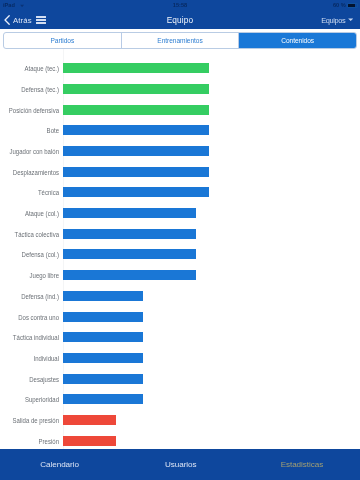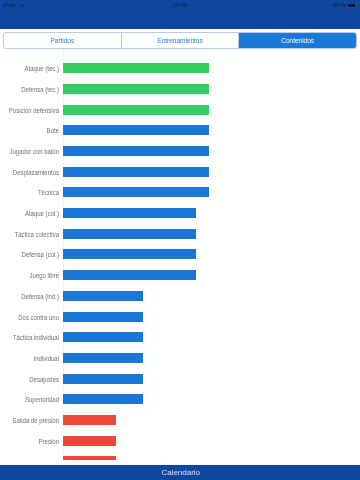--- a/index.html
+++ b/index.html
@@ -53,21 +53,21 @@
   
   .chart{position:absolute;left:0;top:49px;width:360px;height:410.5px;overflow:hidden;background:#fff;}
   .axis{position:absolute;left:62.6px;top:0;width:0.7px;height:410.5px;background:#f4f5f6;}
   .row{position:absolute;left:0;width:360px;height:0;}
   .cat-label{position:absolute;right:301px;top:-5px;height:10px;line-height:12.6px;width:200px;text-align:right;
     font-size:6.8px;color:#6b7076;white-space:nowrap;letter-spacing:0px;
     transform:scaleX(0.885);transform-origin:100% 50%;}
   .bar{position:absolute;left:63px;top:-5px;height:10px;}
 
   
-  .tabbar{position:absolute;left:0;bottom:0;width:360px;height:15px;background:#0e479d;display:flex;
+  .tabbar{position:absolute;left:0;bottom:0;width:360px;height:31px;background:#0e479d;display:flex;
     padding:0 1.5px 0 3px;box-sizing:border-box;gap:8px;}
   .tab{flex:1 1 0;display:flex;align-items:center;justify-content:center;
     font-size:8.1px;color:#dde5f5;letter-spacing:-0.05px;}
   .tab.active{color:#a39f72;}
 </style>
 </head>
 <body>
 
 <div class="screen">
 
@@ -82,20 +82,40 @@
     </div>
     <div class="sb-time">15:58</div>
     <div class="sb-right">
       <span>60 %</span>
       <span class="batt">
           <i></i>
         </span>
     </div>
   </div>
 
+  <div class="navbar">
+    <div class="nav-back">
+      <svg class="chev" width="6" height="10" viewBox="0 0 6 10">
+        <path d="M5.2 0.7 L1 5 L5.2 9.3" fill="none" stroke="#e8eefa" stroke-width="1.3" stroke-linecap="round" stroke-linejoin="round"></path>
+      </svg>
+      <span class="nav-back-label">Atrás</span>
+    </div>
+    <div class="hamburger">
+        <span></span>
+        <span></span>
+        <span></span>
+      </div>
+    <div class="nav-title">Equipo</div>
+    <div class="nav-right">
+      <span class="nav-right-label">Equipos</span>
+      <svg class="caret" width="5.4" height="3.4" viewBox="0 0 54 34">
+        <path d="M1 4 L53 4 L27 31 Z" fill="#c6d5ef"></path>
+      </svg>
+    </div>
+  </div>
 
   <div class="segmented" id="segmented">
       <div class="seg">
         <span>Partidos</span>
       </div>
       <div class="seg">
         <span>Entrenamientos</span>
       </div>
       <div class="seg active">
         <span>Contenidos</span>
@@ -183,15 +203,21 @@
       <div class="row" style="top: 412.4px;">
         <div class="cat-label"></div>
         <div class="bar" style="width: 53px; background: rgb(238, 72, 57);"></div>
       </div>
     </div>
 
   <div class="tabbar" id="tabbar">
       <div class="tab">
         <span>Calendario</span>
       </div>
+      <div class="tab">
+        <span>Usuarios</span>
+      </div>
+      <div class="tab active">
+        <span>Estadisticas</span>
+      </div>
     </div>
 
 </div>
 
 </body></html>

